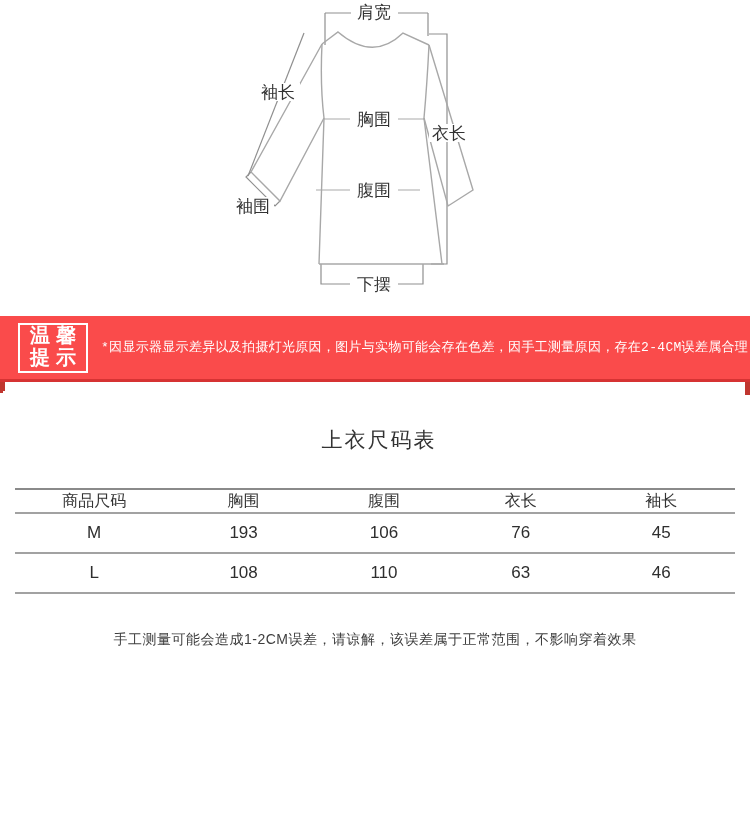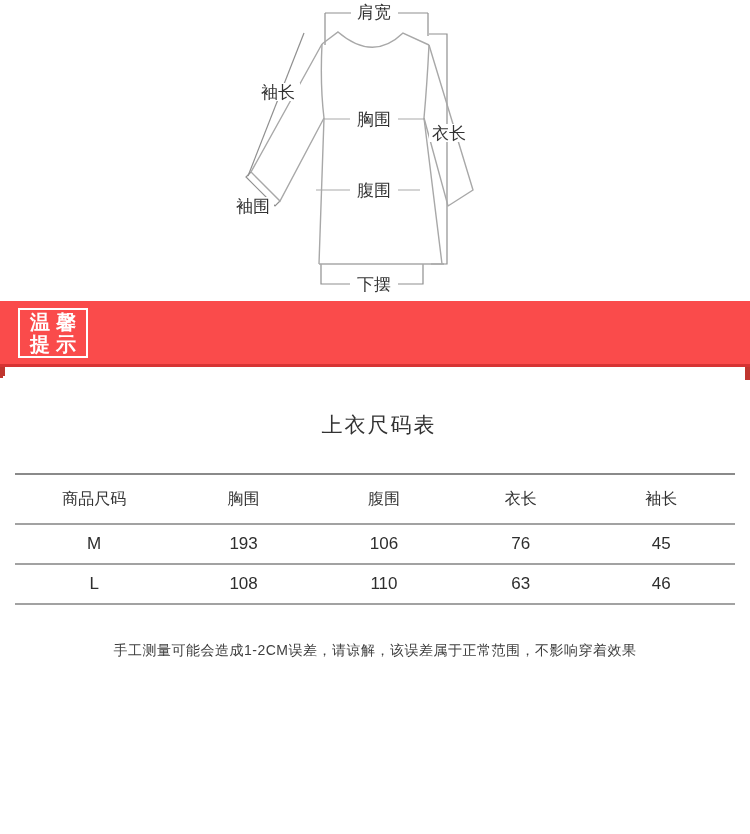--- a/index.html
+++ b/index.html
@@ -10,23 +10,23 @@
     font-family:"Liberation Sans","DejaVu Sans",sans-serif;
     color:#333; overflow:hidden;
   }
   .diagram-wrap { width:594px; height:300px; }
   svg text {
     font-family:"Liberation Sans","DejaVu Sans",sans-serif;
     font-size:17px; fill:#333;
   }
   
   .notice-bar {
-    margin-top:1px; height:66px;
+    margin-top:16px; height:66px;
     background:#fa4b4b; border-bottom:3px solid #d63333;
-    display:flex; align-items:center; overflow:hidden;
+    display:flex; align-items:center; overflow:hidden;font-family:Liberation Mono, monospace;
   }
   .notice-tag {
     flex:0 0 auto; margin-left:18px;
     border:2px solid #fff; color:#fff;
     font-size:20px; font-weight:bold; line-height:22px;
     padding:1px 4px 1px 10px; letter-spacing:6px; text-align:center;
   }
   .notice-text {
     flex:1 1 auto; min-width:0; margin-left:13px;
     color:#fff; font-size:13px; line-height:26px;
@@ -40,21 +40,21 @@
   
   .chart-title {
     margin-top:44px; text-align:center;
     font-size:21px; font-weight:normal; color:#333; letter-spacing:2px;padding-left:8px;
   }
   table.size-table {
     width:720px; margin:34px 15px 0;
     border-collapse:collapse; table-layout:fixed;
   }
   table.size-table thead tr {
-    height:50px; border-top:2px solid #8a8a8a; border-bottom:2px solid #a2a2a2;
+    height:24px; border-top:2px solid #8a8a8a; border-bottom:2px solid #a2a2a2;
   }
   table.size-table tbody tr { height:40px; border-bottom:2px solid #a2a2a2; }
   table.size-table th {
     font-weight:normal; font-size:16px; color:#333; text-align:center;
   }
   table.size-table td { font-size:17px; color:#2e2e2e; text-align:center; }
   .footnote {
     margin-top:37px; text-align:center;
     font-size:14px; color:#3e3e3e; letter-spacing:.5px;
   }
@@ -110,20 +110,21 @@
     </g>
   </svg>
 </div>
 
 <div class="notice-bar">
   <div class="notice-tag">
     <div>温馨</div>
     <div>提示</div>
   </div>
   <div class="notice-text">
+    <div>*因显示器显示差异以及拍摄灯光原因，图片与实物可能会存在色差，因手工测量原因，存在2-4CM误差属合理</div>
   </div>
 </div>
 <div class="edge-mark lt"></div>
 <div class="edge-mark rt"></div>
 <div class="edge-mark lb"></div>
 
 <h2 class="chart-title">上衣尺码表</h2>
 
 <table class="size-table">
   <colgroup>

